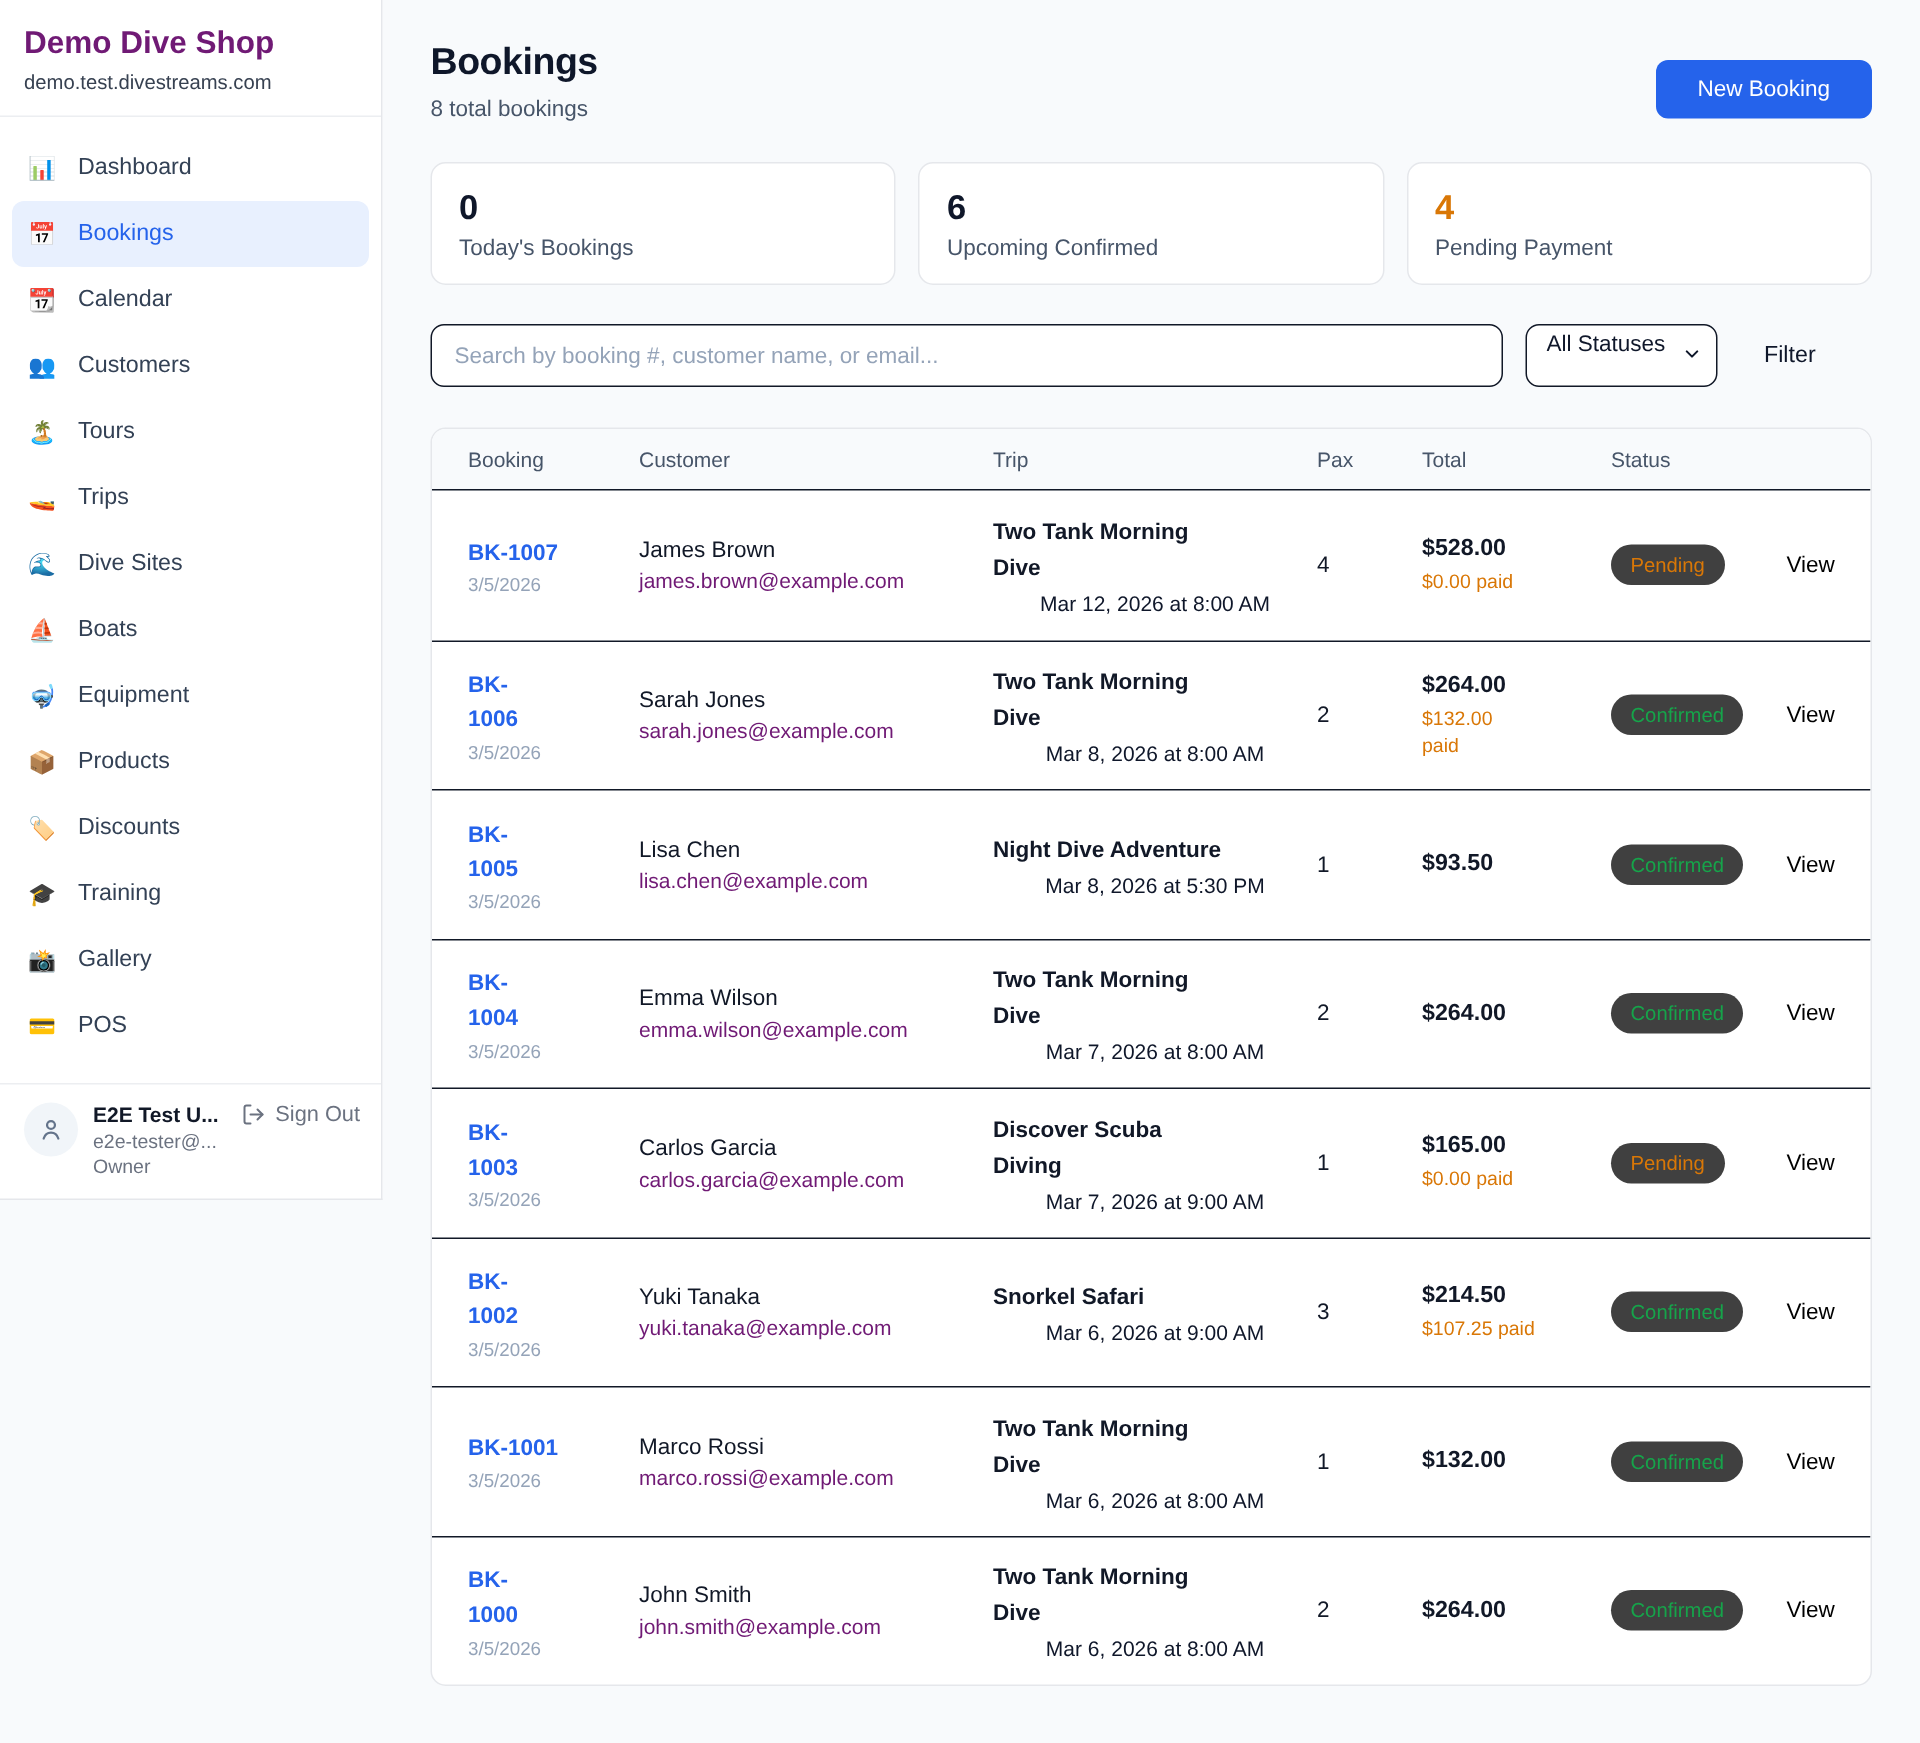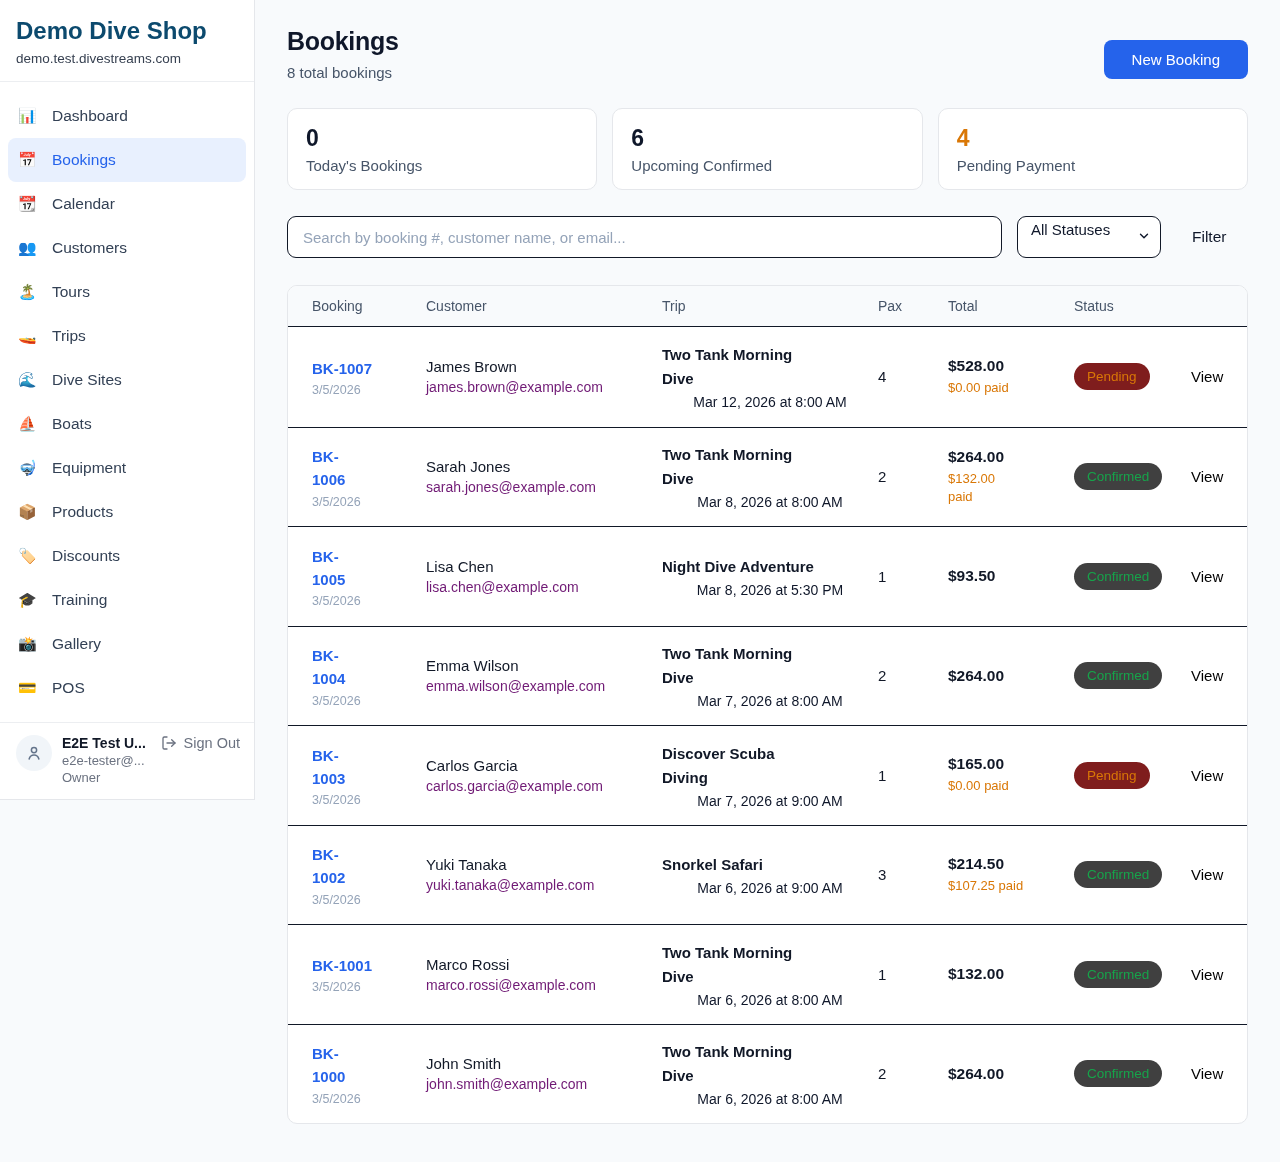--- a/index.html
+++ b/index.html
@@ -8,21 +8,21 @@
     height:1162px; background:#f8fafc; position:relative;
     font-family:"Liberation Sans", sans-serif; color:#0f172a; overflow:hidden;
   }
   
   .sidebar {
     position:absolute; left:0; top:0; width:255px; height:800px; background:#ffffff;
     border-right:1px solid #e5e7eb; border-bottom:1px solid #e5e7eb;
     display:flex; flex-direction:column;
   }
   .brand { padding:17px 16px 15px; border-bottom:1px solid #eceef1; }
-  .brand-name { color:#0c4a6e; font-size:24px; font-weight:700; }
+  .brand-name { color:#701a75; font-size:21px; font-weight:700; }
   .brand-domain { color:#374151; font-size:13.5px; margin-top:6px; }
   .nav { flex:1; padding:12px 8px 4px; }
   .nav-item {
     display:flex; align-items:center; gap:14px; height:44px; padding:0 10px;
     border-radius:8px; color:#334155; font-size:15.5px; cursor:pointer;
   }
   .nav-item.active { background:#e8f0fe; color:#2563eb; }
   .nav-icon { width:20px; font-size:15px; text-align:center; flex:none; }
   .user-footer { border-top:1px solid #eceef1; padding:12px 14px 14px 16px; display:flex; align-items:flex-start; gap:10px; }
   .avatar {
@@ -48,21 +48,21 @@
   .stat-value.orange { color:#d97706; }
   .stat-label { font-size:15px; color:#475569; margin-top:5px; }
   .controls { display:flex; align-items:center; margin-top:26px; }
   .search-input {
     width:715px; height:42px; border:1px solid #111827; border-radius:9px; padding:0 15px;
     font-size:15px; font-family:inherit; color:#111827; background:#fff;
   }
   .search-input::placeholder { color:#94a3b8; }
   .select-wrap { position:relative; margin-left:15px; }
   .status-select {
-    width:144px; height:42px; border:1px solid #111827; border-radius:9px; background:#fff;
+    width:128px; height:42px; border:1px solid #111827; border-radius:9px; background:#fff;
     font-size:15px; font-family:inherit; color:#0f172a; padding:0 28px 16px 13px;
     appearance:none; -webkit-appearance:none; cursor:pointer;
   }
   .select-chevron { position:absolute; right:10px; top:13px; pointer-events:none; }
   .filter-btn { background:none; border:none; font-size:15.5px; color:#0f172a; font-family:inherit; margin-left:31px; cursor:pointer; }
   
   .table-card { margin-top:27px; background:#fff; border:1px solid #e5e7eb; border-radius:10px; overflow:hidden; }
   .thead, .trow {
     display:grid; grid-template-columns:114px 236px 216px 70px 126px 117px 1fr;
     padding:0 24px; align-items:center;
@@ -77,21 +77,21 @@
   .cust-name { font-size:15px; font-weight:500; color:#111827; }
   .cust-email { font-size:14px; color:#701a75; margin-top:4px; }
   .trip-name { font-size:15px; font-weight:700; color:#111827; line-height:1.6; }
   .trip-name.wrap-trip { max-width:135px; }
   .trip-date { font-size:14px; color:#0f172a; margin-top:3px;text-align:center; }
   .pax-val { font-size:15px; color:#111827; }
   .total-amt { font-size:15.5px; font-weight:700; color:#111827; }
   .total-paid { font-size:13px; color:#d97706; margin-top:4px; display:block; line-height:1.4; }
   .total-paid.wrap-paid { max-width:58px; }
   .badge { display:inline-block; padding:6px 13px; border-radius:999px; font-size:13.5px; }
-  .badge-pending { background:#7f1d1d; color:#d97706; }
+  .badge-pending { background:#404040; color:#d97706; }
   .badge-confirmed { background:#404040; color:#16a34a; }
   .view-link { color:#000000; font-size:15px; font-weight:500; cursor:pointer; justify-self:start; }
 </style>
 </head>
 <body>
 
 <aside class="sidebar">
   <div class="brand">
     <div class="brand-name">Demo Dive Shop</div>
     <div class="brand-domain">demo.test.divestreams.com</div>

